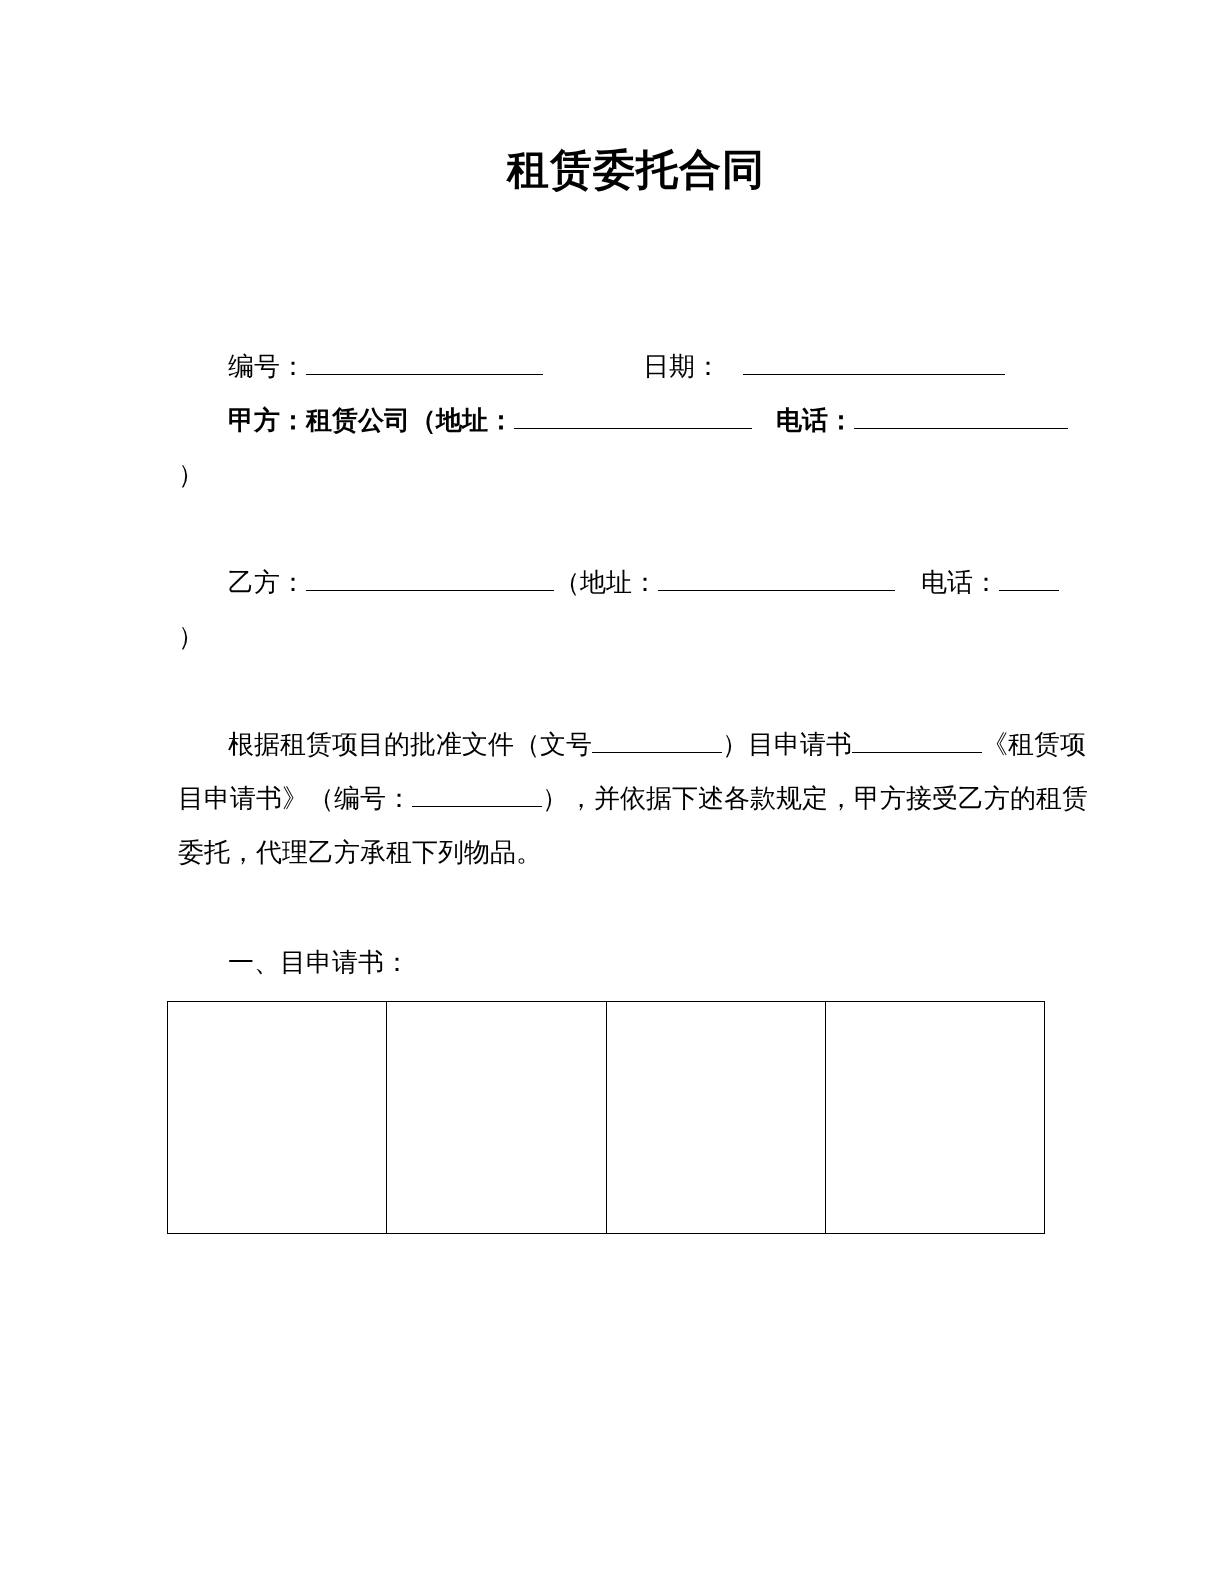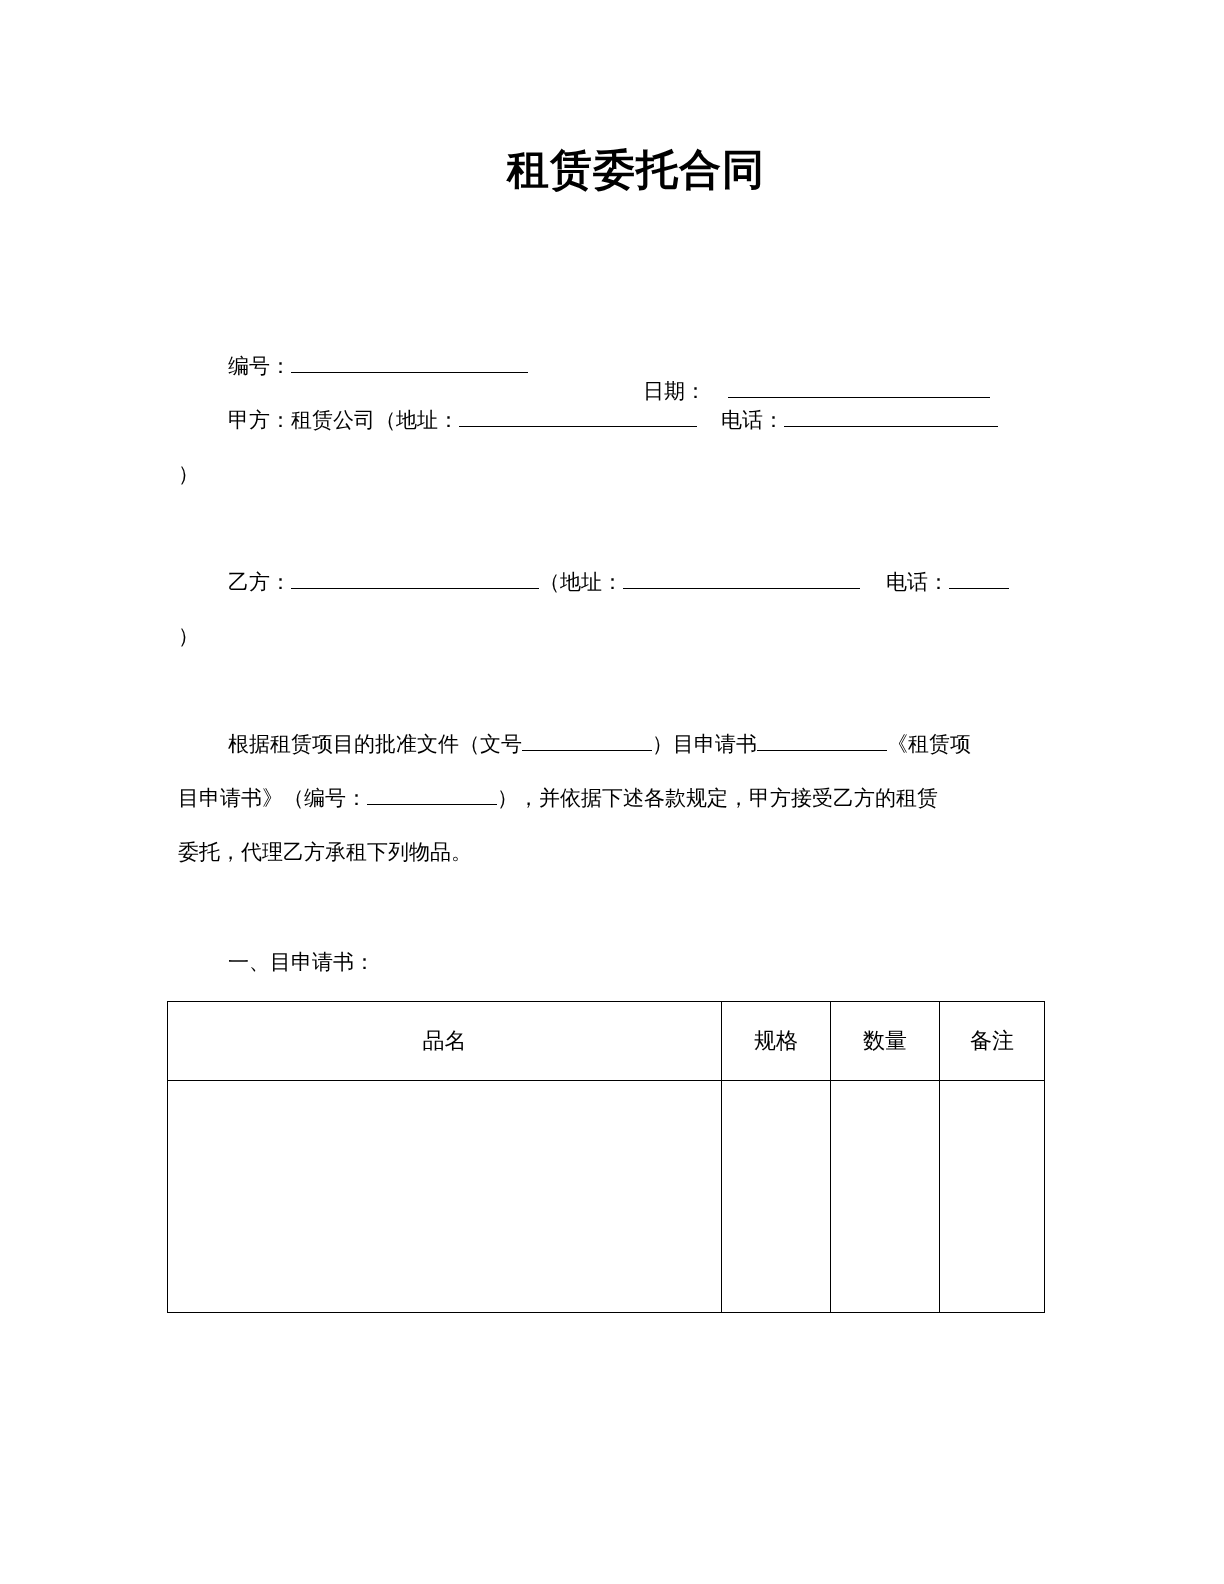--- a/index.html
+++ b/index.html
@@ -1,41 +1,41 @@
 <!DOCTYPE html>
 <html><head>
   <meta charset="utf-8">
   <style>
     html, body { margin: 0; padding: 0; background: #ffffff; }
     body { width: 1224px; height: 1584px; position: relative; overflow: hidden;
            font-family: "DejaVu Serif", "Liberation Serif", serif; color: #000; }
     .title { position: absolute; top: 142px; left: 0; width: 1224px; text-align: center;
              font-family: "DejaVu Sans", "Liberation Sans", sans-serif; font-weight: bold;
              font-size: 42px; letter-spacing: 1px; padding-left: 24px; }
-    .line { position: absolute; font-size: 21px; white-space: nowrap; line-height: 32px; }
+    .line { position: absolute; font-size: 26px; white-space: nowrap; line-height: 32px; }
     .blank { display: inline-block; border-bottom: 1.5px solid #000; height: 20px; vertical-align: baseline; }
     table.items { position: absolute; left: 167px; top: 1001px; width: 878px;
                   border-collapse: collapse; font-size: 22px; }
     table.items td, table.items th { border: 1.5px solid #000; text-align: center; font-weight: normal; }
     table.items th { height: 76px; }
     table.items td { height: 229px; }
   </style>
 </head>
 <body>
 
 <div class="title">租赁委托合同</div>
 
 <div class="line" style="top:350px;left:228px;">
   <span>编号：</span><span class="blank" style="width:237px;"></span>
 </div>
-<div class="line" style="top:350px;left:643px;margin-top:25px;">
+<div class="line" style="top:350px;left:643px;">
   <span>日期：</span><span style="display:inline-block;width:22px;"></span><span class="blank" style="width:262px;"></span>
 </div>
 
-<div class="line" style="top:404px;left:228px;">
+<div class="line" style="top:404px;left:228px;font-weight:bold;">
   <span>甲方：租赁公司（地址：</span><span class="blank" style="width:238px;"></span><span style="display:inline-block;width:24px;"></span><span>电话：</span><span class="blank" style="width:214px;"></span>
 </div>
 <div class="line" style="top:458px;left:178px;">）</div>
 
 <div class="line" style="top:566px;left:228px;">
   <span>乙方：</span><span class="blank" style="width:248px;"></span><span>（地址：</span><span class="blank" style="width:237px;"></span><span style="display:inline-block;width:26px;"></span><span>电话：</span><span class="blank" style="width:60px;"></span>
 </div>
 <div class="line" style="top:620px;left:178px;">）</div>
 
 <div class="line" style="top:728px;left:228px;">
@@ -43,26 +43,20 @@
 </div>
 <div class="line" style="top:782px;left:178px;">
   <span>目申请书》（编号：</span><span class="blank" style="width:130px;"></span><span>），并依据下述各款规定，甲方接受乙方的租赁</span>
 </div>
 <div class="line" style="top:836px;left:178px;">委托，代理乙方承租下列物品。</div>
 
 <div class="line" style="top:946px;left:228px;">一、目申请书：</div>
 
 <table class="items">
   <tbody>
-      <tr>
-    <th style="width:551px;">品名</th>
-    <th style="width:106px;">规格</th>
-    <th style="width:106px;">数量</th>
-    <th>备注</th>
-  </tr>
   <tr>
     <td></td>
     <td></td>
     <td></td>
     <td></td>
   </tr>
 </tbody>
   </table>
 
 </body></html>

